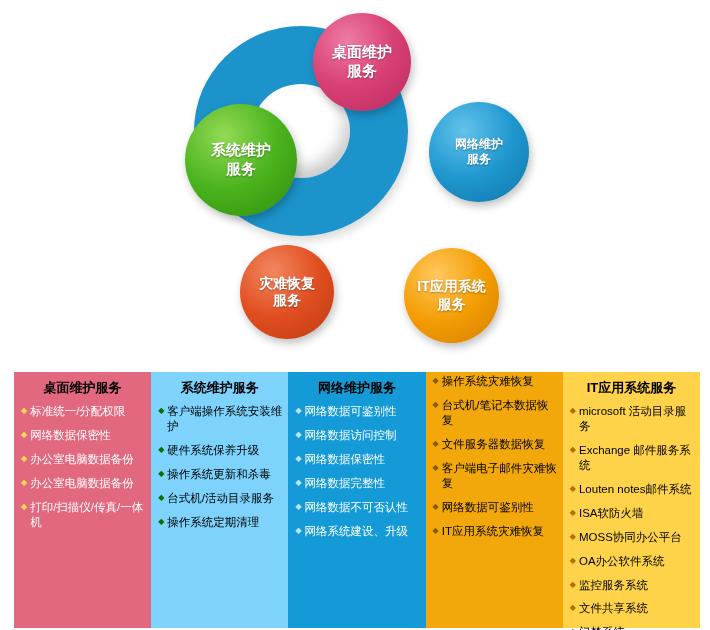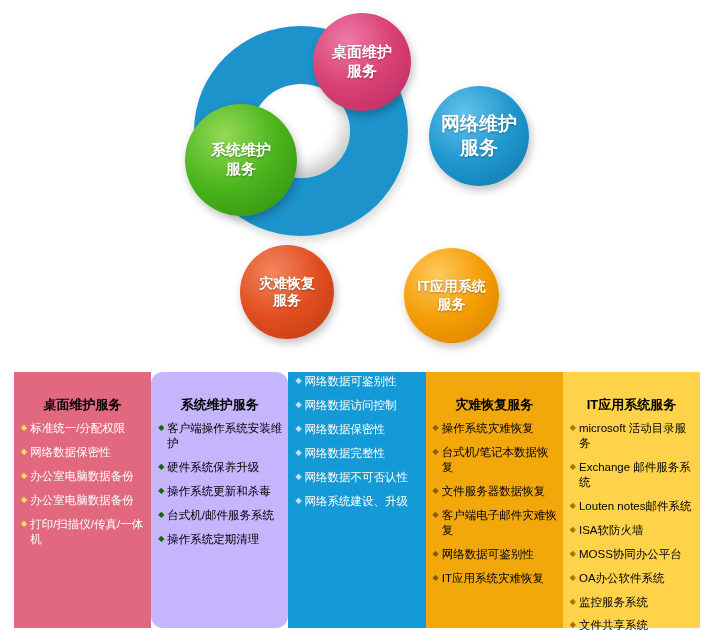--- a/index.html
+++ b/index.html
@@ -21,40 +21,40 @@
     display:flex; flex-direction:column; align-items:center; justify-content:center;
     color:#fff; font-weight:bold; text-align:center; line-height:1.25;
     text-shadow:0 1px 2px rgba(0,0,0,.35);
     box-shadow:2px 4px 8px rgba(0,0,0,.25);
     z-index:2;
   }
   .node-desktop  { left:313px; top:13px;  width:98px;  height:98px;  font-size:15px;
     background:radial-gradient(circle at 35% 28%, #ee7ba6 0%, #d84175 48%, #bb2a60 100%);text-align:center; }
   .node-system   { left:185px; top:104px; width:112px; height:112px; font-size:15px;
     background:radial-gradient(circle at 35% 28%, #94da55 0%, #49b31c 50%, #318d0e 100%); }
-  .node-network  { left:429px; top:86px; width:100px; height:100px; font-size:19px;
+  .node-network  { left:429px; top:102px; width:100px; height:100px; font-size:12px;
     background:radial-gradient(circle at 35% 28%, #63c3ec 0%, #1f97cf 50%, #0f76a8 100%); }
   .node-disaster { left:240px; top:245px; width:94px;  height:94px;  font-size:14px;
     background:radial-gradient(circle at 35% 28%, #f3875f 0%, #e04e20 50%, #bd3a10 100%); }
   .node-itapp    { left:404px; top:248px; width:95px;  height:95px;  font-size:14px;
     background:radial-gradient(circle at 35% 28%, #ffc85e 0%, #f49d04 50%, #d47f00 100%); }
 
   
   .columns { display:flex; margin:0 10px 0 14px; height:256px; }
   .col { flex:1; padding:0 0 6px 0; }
-  .col-header { font-size:13px; font-weight:bold; color:#000; text-align:center; padding:24px 0 5px; }
+  .col-header { font-size:13px; font-weight:bold; color:#000; text-align:center; padding:7px 0 5px; }
   .col-items { padding:2px 4px 0 7px; }
   .item { display:flex; align-items:flex-start; margin-bottom:9px; font-size:11.5px; line-height:1.3; }
   .bullet { font-size:8px; margin:2px 3px 0 0; flex:0 0 auto; }
 
   .col-desktop  { background:#e2687f; }
   .col-desktop  .item  { color:#ffffff; }
   .col-desktop  .bullet{ color:#ffd95e; }
 
-  .col-system   { background:#c4b5fd;border-radius:12px; }
+  .col-system   { background:#7dd3fc; }
   .col-system   .item  { color:#000000; }
   .col-system   .bullet{ color:#0e6b05; }
 
   .col-network  { background:#149ad6; }
   .col-network  .item  { color:#ffffff; }
   .col-network  .bullet{ color:#bfe7fb; }
 
   .col-disaster { background:#f2a80b; }
   .col-disaster .item  { color:#000000; }
   .col-disaster .bullet{ color:#8a5c00; }
@@ -131,30 +131,31 @@
         <div class="item">
             <span class="bullet">◆</span>
             <span>硬件系统保养升级</span>
           </div>
         <div class="item">
             <span class="bullet">◆</span>
             <span>操作系统更新和杀毒</span>
           </div>
         <div class="item">
             <span class="bullet">◆</span>
-            <span>台式机/邮件服务系统</span>
+            <span>台式机/活动目录服务</span>
           </div>
         <div class="item">
             <span class="bullet">◆</span>
             <span>操作系统定期清理</span>
           </div>
       </div>
     </div>
 
     <div class="col col-network">
+      <div class="col-header">网络维护服务</div>
       <div class="col-items">
         <div class="item">
             <span class="bullet">◆</span>
             <span>网络数据可鉴别性</span>
           </div>
         <div class="item">
             <span class="bullet">◆</span>
             <span>网络数据访问控制</span>
           </div>
         <div class="item">
@@ -170,21 +171,20 @@
             <span>网络数据不可否认性</span>
           </div>
         <div class="item">
             <span class="bullet">◆</span>
             <span>网络系统建设、升级</span>
           </div>
       </div>
     </div>
 
     <div class="col col-disaster">
-      <div class="col-header">灾难恢复服务</div>
       <div class="col-items">
         <div class="item">
             <span class="bullet">◆</span>
             <span>操作系统灾难恢复</span>
           </div>
         <div class="item">
             <span class="bullet">◆</span>
             <span>台式机/笔记本数据恢复</span>
           </div>
         <div class="item">

